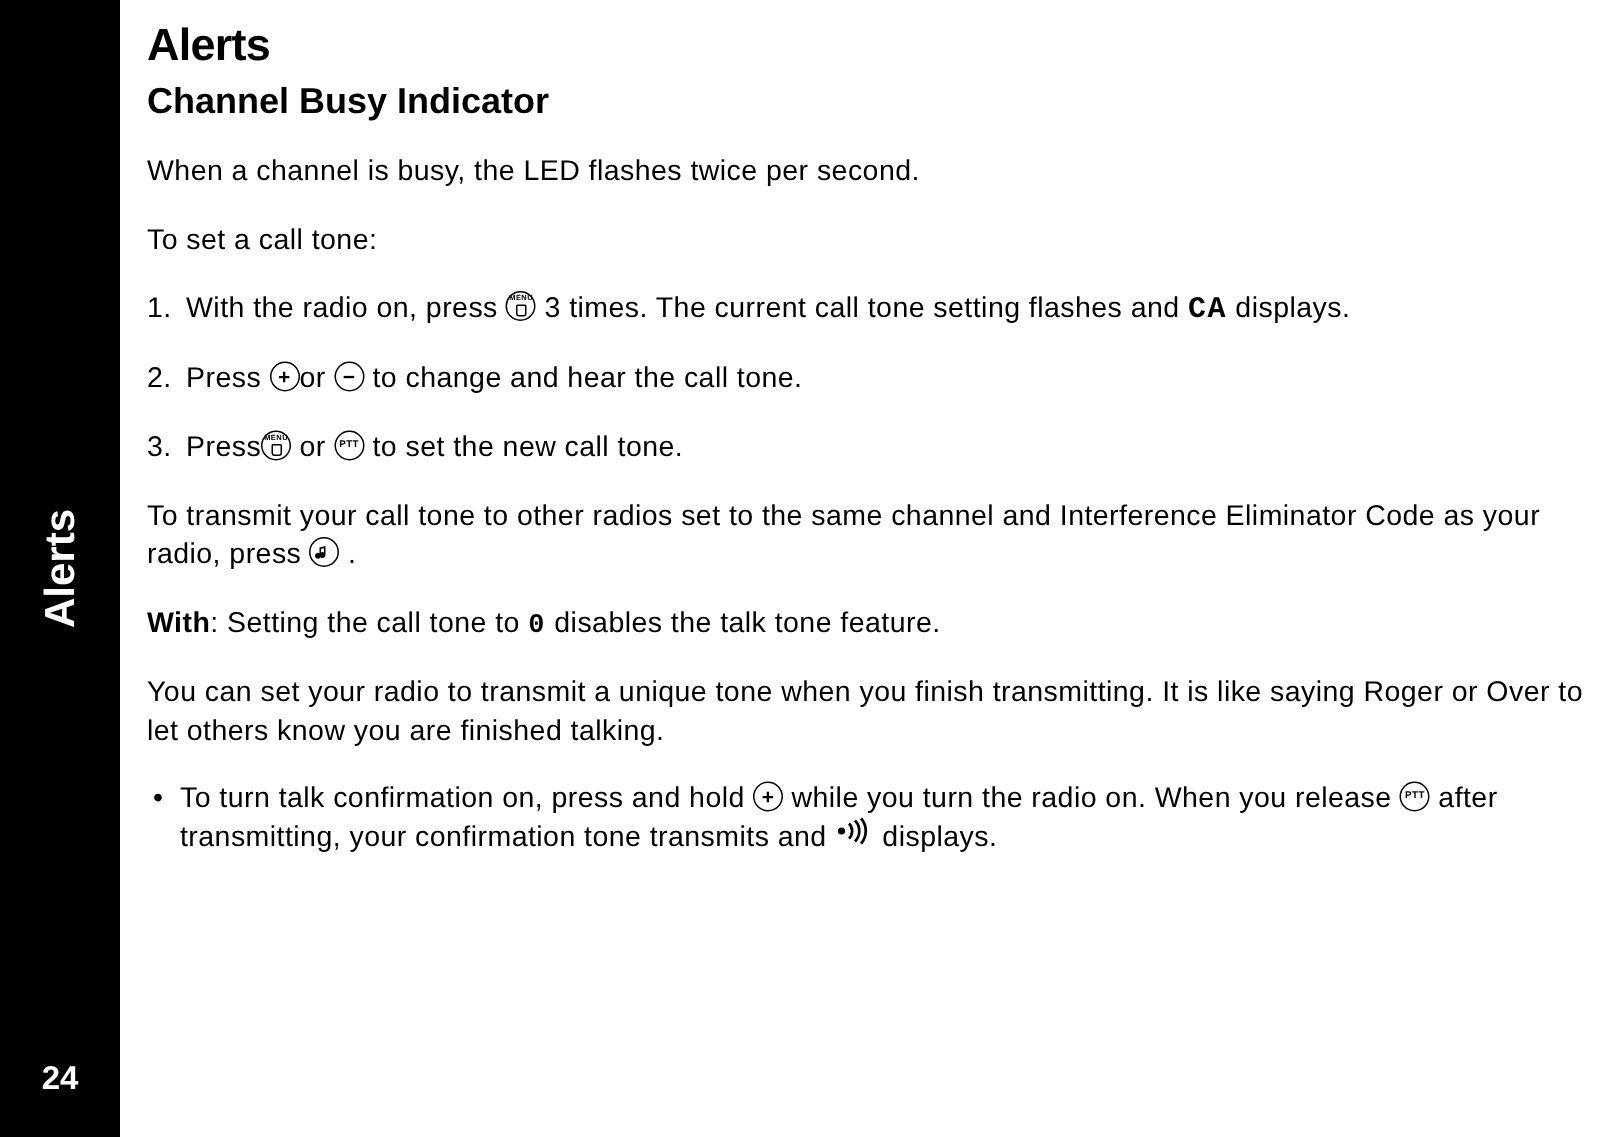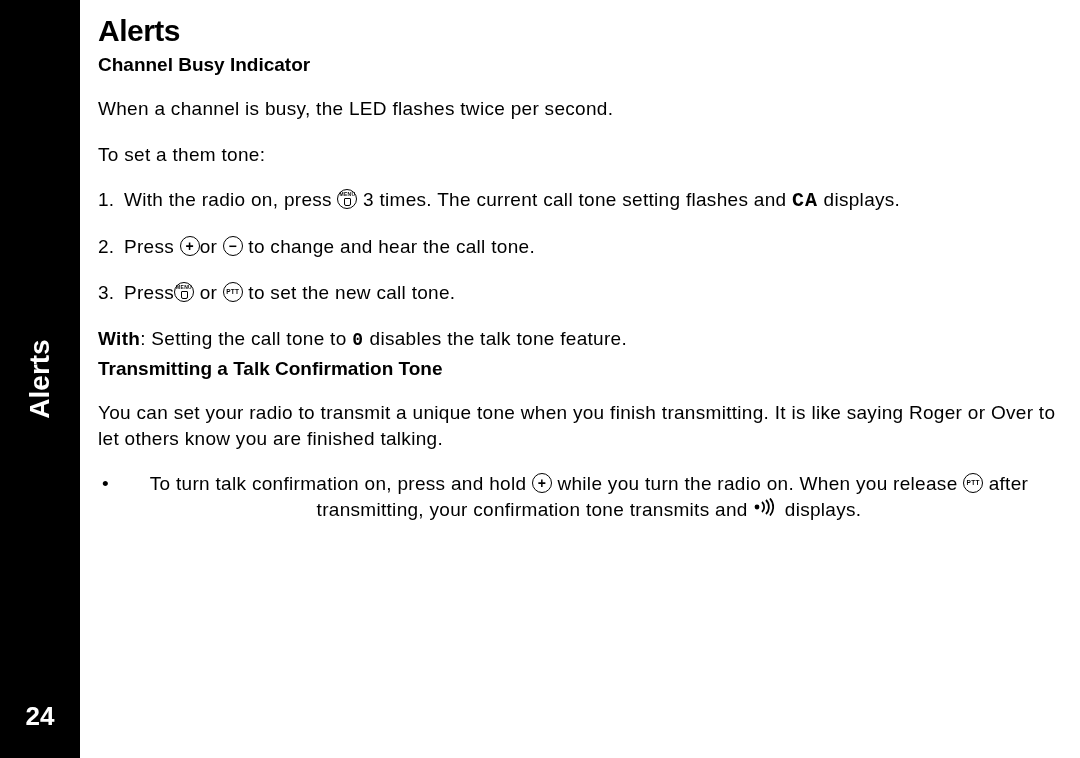--- a/index.html
+++ b/index.html
@@ -24,53 +24,53 @@
       top: 50%;
       transform: translate(-50%, -50%) rotate(-90deg);
       font-size: 28px;
       white-space: nowrap;
     }
     .page-number {
       position: absolute;
       bottom: 26px;
       left: 50%;
       transform: translateX(-50%);
-      font-size: 26px;
+      font-size: 22px;
       font-weight: bold;
     }
     .content {
       padding: 14px 22px 0 18px;
       flex: 1;
       color: #000;
     }
     h1 {
       font-size: 30px;
       font-weight: bold;
       margin-bottom: 6px;
       letter-spacing: -0.5px;
     }
     h2 {
-      font-size: 19px;
+      font-size: 24px;
       font-weight: bold;
       margin-top: 6px;
       margin-bottom: 2px;
     }
     p, li {
       font-size: 19px;
       line-height: 1.35;
       letter-spacing: 0.3px;
       margin-top: 20px;
     }
     .step-list { list-style: none; margin-left: 0; }
     .step-list li { padding-left: 26px; position: relative; }
     .step-list li .num {
       position: absolute; left: 0; top: 0;
     }
     .bullet-list { list-style: none; }
-    .bullet-list li { padding-left: 22px; position: relative; text-align: center; }
+    .bullet-list li { padding-left: 22px; position: relative; }
     .bullet-list li::before {
       content: "•";
       position: absolute;
       left: 4px;
       top: 0;
     }
     .icon-circle {
       display: inline-flex;
       align-items: center;
       justify-content: center;
@@ -119,40 +119,46 @@
   <div class="sidebar-label">Alerts</div>
   <div class="page-number">24</div>
 </div>
 
 <div class="content">
   <h1>Alerts</h1>
 
   <h2>Channel Busy Indicator</h2>
   <p>When a channel is busy, the LED flashes twice per second.</p>
 
-  <p>To set a them tone:</p>
+  <p>To set a call tone:</p>
 
   <ol class="step-list">
     <li><span class="num">1.</span>
       <span>With the radio on, press </span><span class="icon-circle icon-menu"></span><span> 3 times. The current call tone setting flashes and </span><span class="nowrapseg"><span class="seg">CA</span></span><span> displays.</span>
     </li>
     <li><span class="num">2.</span>
       <span>Press </span><span class="icon-circle icon-plus"></span><span>or </span><span class="icon-circle icon-minus"></span><span> to change and hear the call tone.</span>
     </li>
     <li><span class="num">3.</span>
       <span>Press</span><span class="icon-circle icon-menu"></span><span> or </span><span class="icon-circle icon-ptt small-text"></span><span>  to set the new call tone.</span>
     </li>
   </ol>
 
+  <p>
+    <span>To transmit your call tone to other radios set to the same channel and Interference Eliminator Code as your radio, press  </span><span class="icon-circle icon-tone">
+        <svg viewBox="0 0 12 12">
+          <path d="M7 2 v6 a2 2 0 1 1 -1 -1.7 V3.5 L4 4 v4.5 a2 2 0 1 1 -1 -1.7 V3 Z" fill="#000"></path>
+        </svg>
+      </span><span> .</span>
+  </p>
 
   <p>
     <strong>With</strong><span>: Setting the call tone to  </span><span class="seg seg-small">0</span><span>  disables the talk tone feature.</span>
   </p>
 
-  <h2>Transmitting a Talk Confirmation Tone</h2>
   <p>
     <span>You can set your radio to transmit a unique tone when you finish transmitting. It is like saying </span><span class="italic">Roger</span><span> or </span><span class="italic">Over</span><span> to let others know you are finished talking.</span>
   </p>
 
   <ul class="bullet-list">
     <li>
       <span>To turn talk confirmation on, press and hold </span><span class="icon-circle icon-plus"></span><span> while you turn the radio on. When you release </span><span class="icon-circle icon-ptt small-text"></span><span> after transmitting, your confirmation tone transmits and </span><span class="sound-icon"><svg viewBox="0 0 26 18">
             <circle cx="4" cy="9" r="2.4" fill="#000"></circle>
             <path d="M9 4 a7 7 0 0 1 0 10" stroke="#000" stroke-width="1.8" fill="none"></path>
             <path d="M13 2 a10 10 0 0 1 0 14" stroke="#000" stroke-width="1.8" fill="none"></path>

